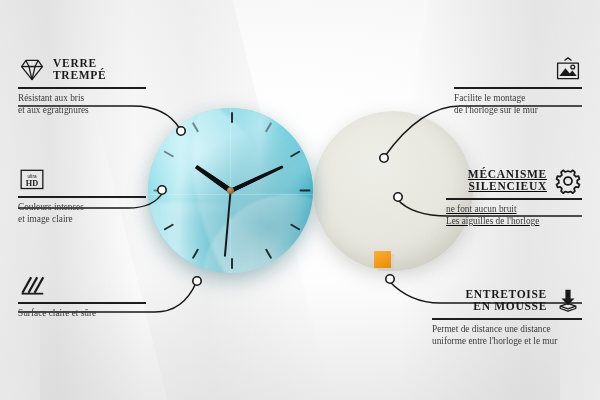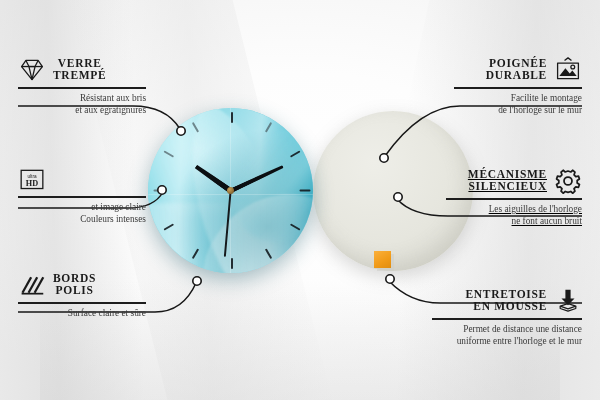--- a/index.html
+++ b/index.html
@@ -79,27 +79,27 @@
         background:linear-gradient(150deg,#fbb03b 0%,#f09a17 60%,#e08d10 100%);
         box-shadow:3px 3px 0 rgba(205,205,200,.55);}
 
   
   .feature{position:absolute;}
   .feature .head{display:flex;align-items:center;gap:7px;}
   .feature.right .head{flex-direction:row;justify-content:flex-end;}
   .titles{display:flex;flex-direction:column;line-height:1.04;}
   .titles span{
     font-family:"Liberation Serif",serif;font-weight:bold;font-size:11.5px;
-    letter-spacing:.7px;color:#1a1a1a;white-space:nowrap;text-transform:uppercase;text-align:center;
+    letter-spacing:.7px;color:#1a1a1a;white-space:nowrap;text-transform:uppercase;
   }
   .feature.right .titles span{text-align:right;}
   .rule{height:1.6px;background:#1d1d1d;margin-top:4px;}
-  .desc{font-family:"Liberation Serif",serif;font-size:9.3px;color:#3a3a3a;line-height:1.35;margin-top:3px;text-align:right;}
+  .desc{font-family:"Liberation Serif",serif;font-size:9.3px;color:#3a3a3a;line-height:1.35;margin-top:3px;}
   .desc span{display:block;white-space:nowrap;}
-  .feature.right .desc{text-align:right;}
+  .feature.right .desc{}
 
   .ico{width:28px;height:26px;flex:0 0 28px;display:block;}
   .ico svg{display:block;width:100%;height:100%;}
 
   
   #wires{position:absolute;left:0;top:0;width:600px;height:400px;pointer-events:none;}
 </style>
 </head>
 <body>
 
@@ -199,54 +199,46 @@
       <span class="ico">
         <svg viewBox="0 0 32 30">
           <rect x="3.5" y="5" width="25" height="21" fill="none" stroke="#1a1a1a" stroke-width="1.5"></rect>
           <text x="16" y="14" font-family="Liberation Sans, sans-serif" font-size="5.4" text-anchor="middle" fill="#1a1a1a">ultra</text>
           <text x="16" y="23" font-family="Liberation Serif, serif" font-size="9.5" font-weight="bold" text-anchor="middle" fill="#1a1a1a">HD</text>
         </svg>
       </span>
     </div>
     <div class="rule"></div>
     <div class="desc">
+      <span>Couleurs intenses</span>
       <span>et image claire</span>
-      <span>Couleurs intenses</span>
     </div>
   </div>
 
   <div class="feature left" style="left:18px;top:272px;width:128px;">
     <div class="head">
       <span class="ico">
         <svg viewBox="0 0 32 30">
             <g stroke="#1a1a1a" stroke-width="2.6" stroke-linecap="butt">
           <path d="M5 24 L15 6"></path>
               <path d="M12 24 L22 6"></path>
               <path d="M19 24 L29 6"></path>
         </g>
             <path d="M4 25 H29" stroke="#1a1a1a" stroke-width="2"></path>
           </svg>
       </span>
-      <div class="titles">
-        <span>BORDS</span>
-        <span>POLIS</span>
-      </div>
     </div>
     <div class="rule"></div>
     <div class="desc">
       <span>Surface claire et sûre</span>
     </div>
   </div>
 
   <div class="feature right" style="left:454px;top:57px;width:128px;">
     <div class="head">
-      <div class="titles">
-        <span>POIGNÉE</span>
-        <span>DURABLE</span>
-      </div>
       <span class="ico">
         <svg viewBox="0 0 32 30">
             <g fill="none" stroke="#1a1a1a" stroke-width="1.5" stroke-linejoin="round">
           <path d="M12 4 L16 1 L20 4"></path>
           <rect x="4" y="7" width="24" height="18"></rect>
           <path d="M6 22 L13 13 L18 19 L21 15.5 L26 22 Z" fill="#1a1a1a" stroke="none"></path>
           <circle cx="21.5" cy="11.5" r="2.2"></circle>
         </g>
           </svg>
       </span>
@@ -268,22 +260,22 @@
         <svg viewBox="0 0 32 30">
             <g fill="none" stroke="#1a1a1a" stroke-width="2" stroke-linejoin="round">
           <path d="M16 3.5 l3.2 1.1 2.4-2.0 2.4 2.3 -1.0 3.0 2.0 2.1 3.1-0.6 1.1 3.2 -2.6 1.8 0 2.9 2.6 1.8 -1.1 3.2 -3.1-0.6 -2.0 2.1 1.0 3.0 -2.4 2.3 -2.4-2.0 -3.2 1.1 -3.2-1.1 -2.4 2.0 -2.4-2.3 1.0-3.0 -2.0-2.1 -3.1 0.6 -1.1-3.2 2.6-1.8 0-2.9 -2.6-1.8 1.1-3.2 3.1 0.6 2.0-2.1 -1.0-3.0 2.4-2.3 2.4 2.0 Z"></path>
           <circle cx="16" cy="15" r="4.6"></circle>
         </g>
           </svg>
       </span>
     </div>
     <div class="rule"></div>
     <div class="desc">
+      <span>ne font aucun bruit</span>
       <span>Les aiguilles de l'horloge</span>
-      <span>ne font aucun bruit</span>
     </div>
   </div>
 
   <div class="feature right" style="left:432px;top:288px;width:150px;">
     <div class="head">
       <div class="titles">
         <span>ENTRETOISE</span>
         <span>EN MOUSSE</span>
       </div>
       <span class="ico">

